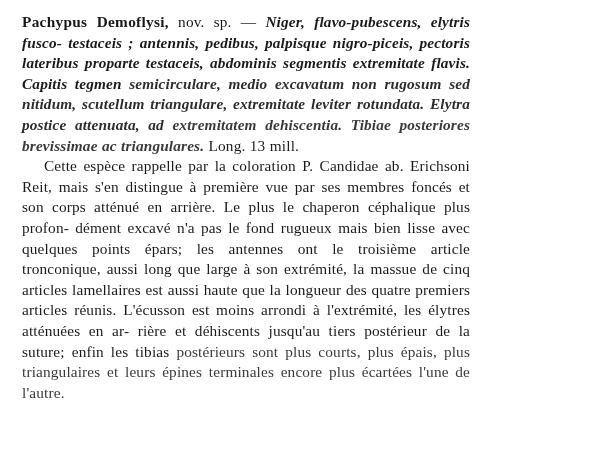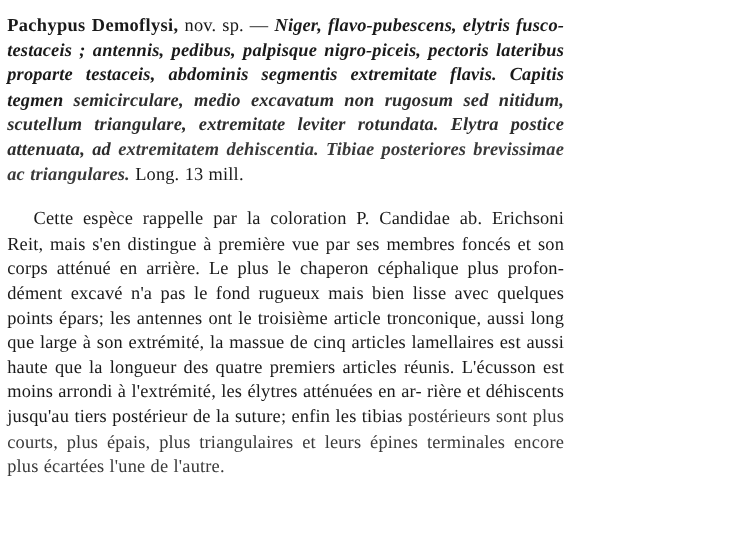--- a/index.html
+++ b/index.html
@@ -11,34 +11,34 @@
     height: 460px;
     background: #ffffff;
     font-family: "Liberation Serif", serif;
     color: #1a1a1a;
     overflow: hidden;
   }
   .page {
     width: 488px;
     height: 460px;
     box-sizing: border-box;
-    padding: 12px 18px 0 6px;
+    padding: 12px 18px 0 22px;
     position: relative;
   }
   .para {
     margin: 0 0 0 0;
     font-size: 15.3px;
     line-height: 20.6px;
     text-align: justify;
     text-justify: inter-word;
     letter-spacing: 0.15px;
     word-spacing: 0.4px;
   }
   .para + .para {
-    margin-top: 17px;
+    margin-top: 0;
   }
   .indent {
     text-indent: 22px;
   }
   .sp-name {
     font-weight: bold;
     letter-spacing: 0.3px;
   }
   .latin-b {
     font-style: italic;

